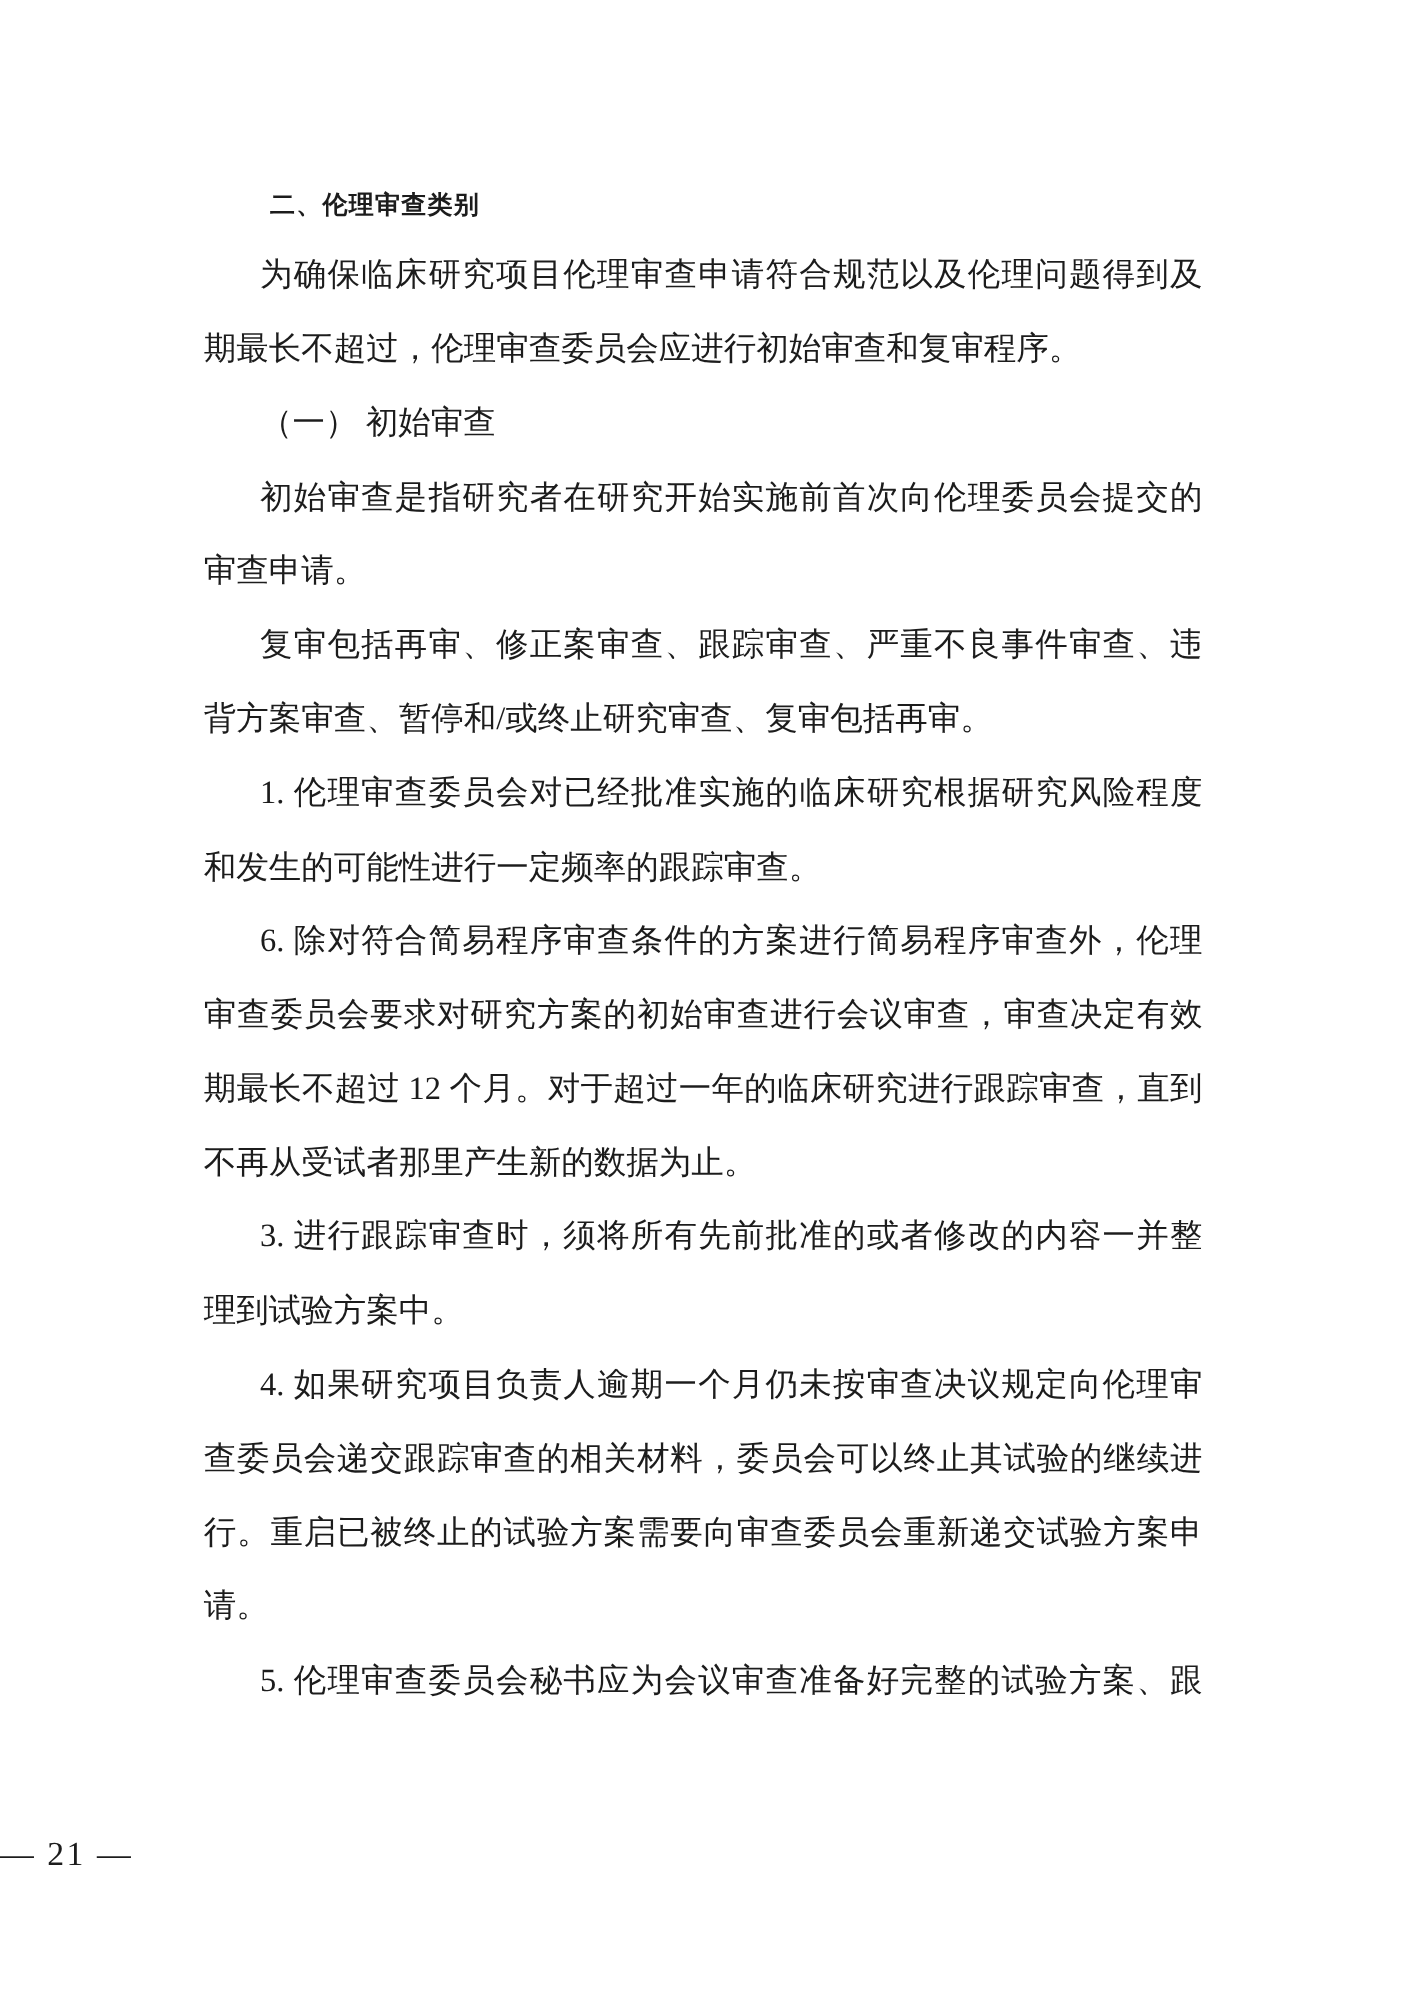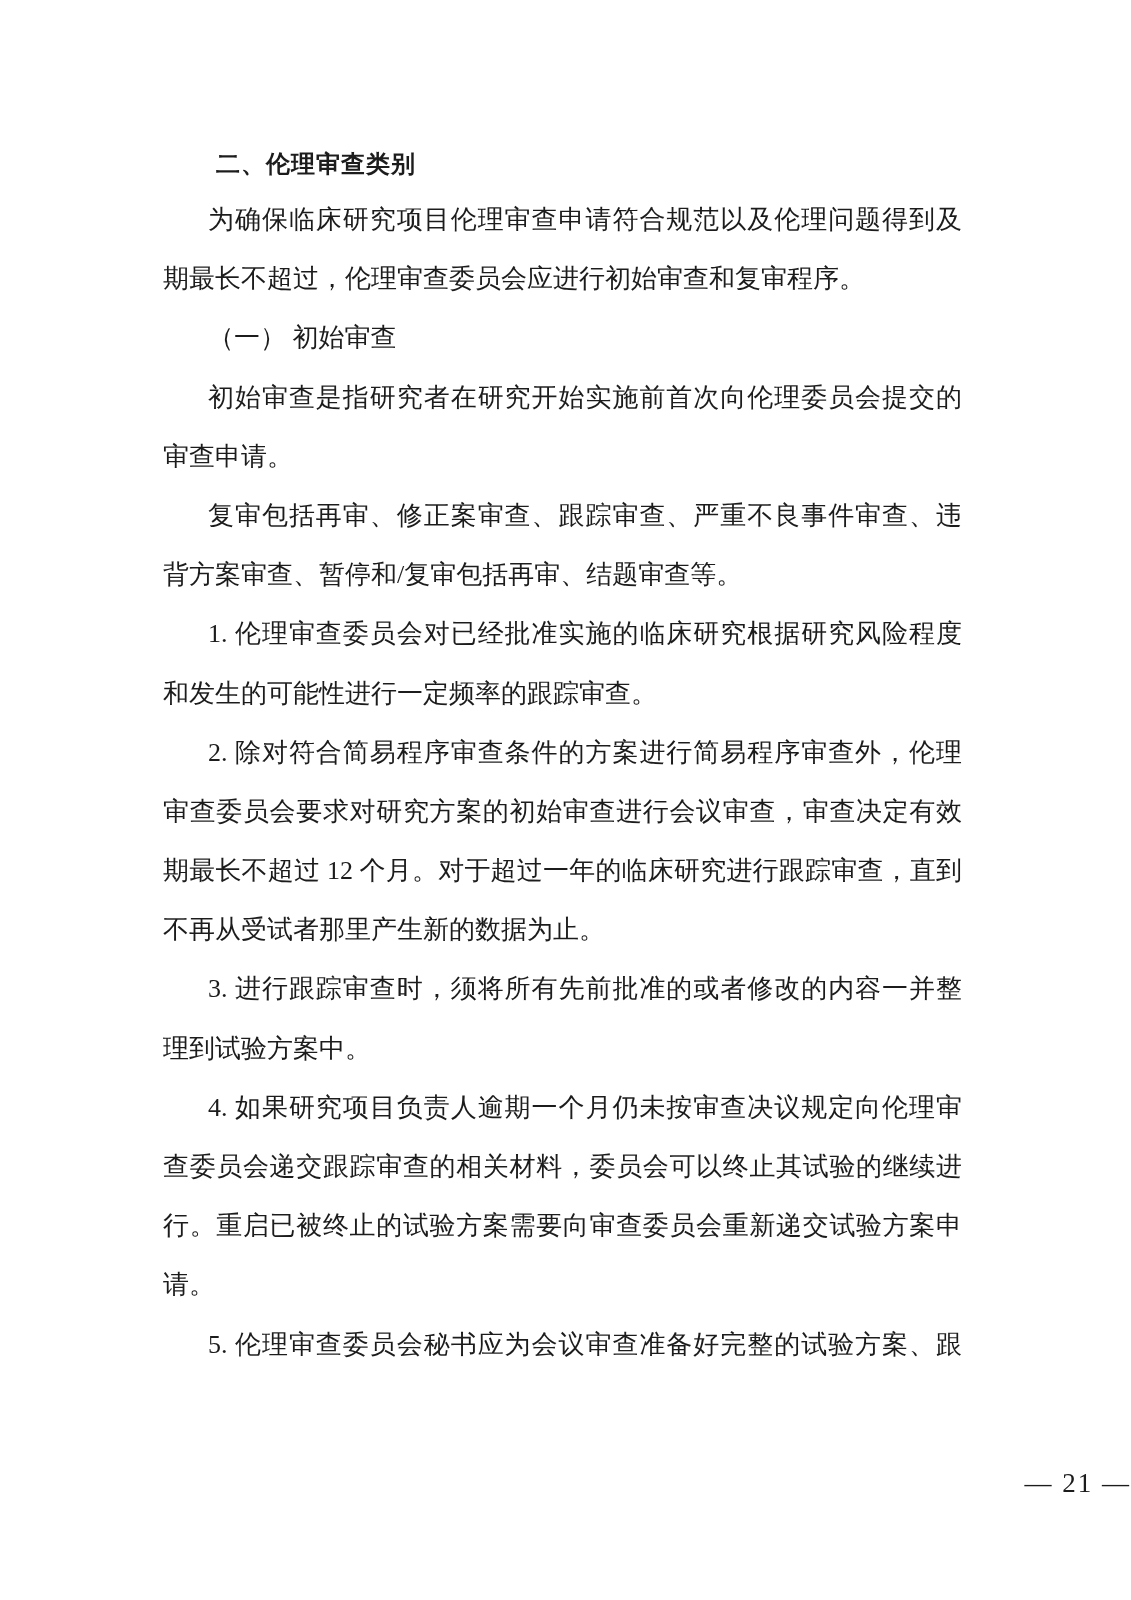--- a/index.html
+++ b/index.html
@@ -16,21 +16,21 @@
     color: #1c1c1c;
     font-family: "Liberation Serif", "DejaVu Serif", serif;
     overflow: hidden;
   }
   .doc-title {
     position: absolute;
     left: 216px;
     top: 147px;
     font-family: "Liberation Sans", "DejaVu Sans", sans-serif;
     font-weight: 700;
-    font-size: 24px;
+    font-size: 20px;
     line-height: 34px;
     letter-spacing: 1px;
     white-space: nowrap;
   }
   .body-text {
     position: absolute;
     left: 163px;
     top: 190px;
     width: 799px;
   }
@@ -49,44 +49,44 @@
   }
   
   .ind {
     text-indent: 45px;
   }
   .page-number {
     position: absolute;
     left: 0;
     top: 1468px;
     width: 1131px;
-    text-align: right;
+    text-align: left;
     font-size: 27px;
     line-height: 30px;
     letter-spacing: 2px;
   }
 </style>
 </head>
 <body>
 
 <div class="page">
 
   <div class="doc-title">二、伦理审查类别</div>
 
   <div class="body-text">
     <div class="ln ind jst">为确保临床研究项目伦理审查申请符合规范以及伦理问题得到及</div>
     <div class="ln">期最长不超过，伦理审查委员会应进行初始审查和复审程序。</div>
     <div class="ln ind">（一） 初始审查</div>
     <div class="ln ind jst">初始审查是指研究者在研究开始实施前首次向伦理委员会提交的</div>
     <div class="ln">审查申请。</div>
     <div class="ln ind jst">复审包括再审、修正案审查、跟踪审查、严重不良事件审查、违</div>
-    <div class="ln">背方案审查、暂停和/复审包括再审、结题审查等。</div>
+    <div class="ln">背方案审查、暂停和/或终止研究审查、复审包括再审。</div>
     <div class="ln ind jst">1. 伦理审查委员会对已经批准实施的临床研究根据研究风险程度</div>
     <div class="ln">和发生的可能性进行一定频率的跟踪审查。</div>
-    <div class="ln ind jst">2. 除对符合简易程序审查条件的方案进行简易程序审查外，伦理</div>
+    <div class="ln ind jst">6. 除对符合简易程序审查条件的方案进行简易程序审查外，伦理</div>
     <div class="ln jst">审查委员会要求对研究方案的初始审查进行会议审查，审查决定有效</div>
     <div class="ln jst">期最长不超过 12 个月。对于超过一年的临床研究进行跟踪审查，直到</div>
     <div class="ln">不再从受试者那里产生新的数据为止。</div>
     <div class="ln ind jst">3. 进行跟踪审查时，须将所有先前批准的或者修改的内容一并整</div>
     <div class="ln">理到试验方案中。</div>
     <div class="ln ind jst">4. 如果研究项目负责人逾期一个月仍未按审查决议规定向伦理审</div>
     <div class="ln jst">查委员会递交跟踪审查的相关材料，委员会可以终止其试验的继续进</div>
     <div class="ln jst">行。重启已被终止的试验方案需要向审查委员会重新递交试验方案申</div>
     <div class="ln">请。</div>
     <div class="ln ind jst">5. 伦理审查委员会秘书应为会议审查准备好完整的试验方案、跟</div>

